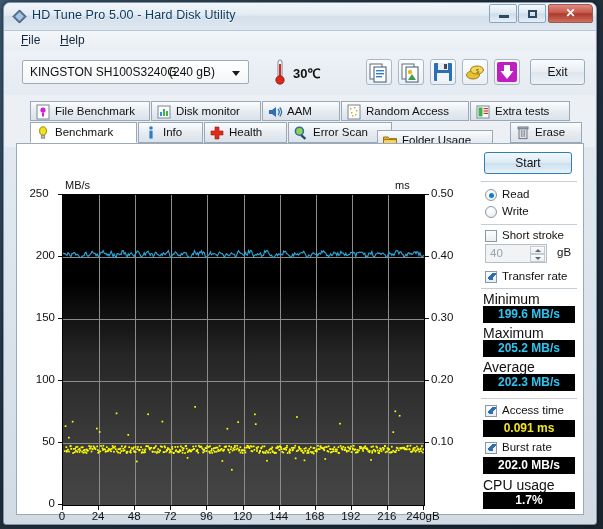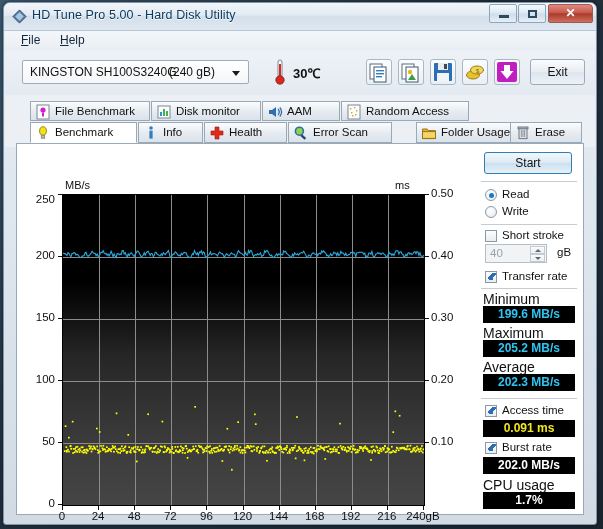--- a/index.html
+++ b/index.html
@@ -301,20 +301,32 @@
             <rect x="4" y="4" width="1.4" height="1.4"></rect>
             <rect x="8" y="3" width="1.4" height="1.4"></rect>
             <rect x="10" y="6" width="1.4" height="1.4"></rect>
             <rect x="5" y="8" width="1.4" height="1.4"></rect>
             <rect x="9" y="10" width="1.4" height="1.4"></rect>
             <rect x="6" y="11" width="1.4" height="1.4"></rect>
           </g>
       </svg>
       <span class="tlabel">Random Access</span>
     </div>
+    <div class="tab tabrow1" style="left:465px;width:100px;">
+      <svg class="ticon" viewBox="0 0 16 16">
+        <rect x="2" y="2" width="12" height="12" fill="#fdfdfd" stroke="#7a8694"></rect>
+        <rect x="3.5" y="3.5" width="4" height="9" fill="#3fb24a"></rect>
+        <g fill="#cf3b2e">
+            <rect x="8.5" y="4" width="4.5" height="1.2"></rect>
+            <rect x="8.5" y="6.4" width="4.5" height="1.2"></rect>
+            <rect x="8.5" y="8.8" width="4.5" height="1.2"></rect>
+          </g>
+      </svg>
+      <span class="tlabel">Extra tests</span>
+    </div>
 
     <div class="tab tabrow2 active" style="left:25px;width:107px;">
       <svg class="ticon" viewBox="0 0 16 16">
         <ellipse cx="8" cy="6" rx="3.4" ry="4.2" fill="#f2e21c" stroke="#9c8f06"></ellipse>
         <rect x="6.4" y="10.2" width="3.2" height="3" fill="#bdbdbd" stroke="#8a8a8a"></rect>
       </svg>
       <span class="tlabel">Benchmark</span>
     </div>
     <div class="tab tabrow2" style="left:133px;width:65px;">
       <svg class="ticon" viewBox="0 0 16 16">
@@ -329,21 +341,21 @@
       </svg>
       <span class="tlabel">Health</span>
     </div>
     <div class="tab tabrow2" style="left:283px;width:104px;">
       <svg class="ticon" viewBox="0 0 16 16">
         <circle cx="6.4" cy="6.2" r="4" fill="#8fd44a" stroke="#2f6fa8" stroke-width="1.6"></circle>
         <rect x="9" y="9.2" width="5.6" height="2.4" fill="#1f4a78" transform="rotate(42 9 9.2)"></rect>
       </svg>
       <span class="tlabel">Error Scan</span>
     </div>
-    <div class="tab tabrow2" style="left:411px;width:116px;">
+    <div class="tab tabrow2" style="left:372px;width:116px;margin-top:8px;">
       <svg class="ticon" viewBox="0 0 16 16">
         <path d="M1.5 4 h4.6 l1.2 1.6 h7.2 v8 h-13 z" fill="#e8b62c" stroke="#9b7510"></path>
         <rect x="1.5" y="6.6" width="13" height="6.8" fill="#f5d46a" stroke="#9b7510"></rect>
       </svg>
       <span class="tlabel">Folder Usage</span>
     </div>
     <div class="tab tabrow2" style="left:505px;width:72px;">
       <svg class="ticon" viewBox="0 0 16 16">
         <rect x="4" y="3.4" width="8" height="10.2" fill="#dfe3e8" stroke="#6c7784"></rect>
         <rect x="3" y="2" width="10" height="1.8" fill="#b8c0c9" stroke="#6c7784"></rect>
@@ -905,21 +917,21 @@
           <div class="ylab" style="left:6px;top:325.0px;">0</div>
           <div class="tickl" style="left:41px;top:332.0px;"></div>
           <div class="ylab" style="left:6px;top:263.0px;">50</div>
           <div class="tickl" style="left:41px;top:270.0px;"></div>
           <div class="ylab" style="left:6px;top:201.0px;">100</div>
           <div class="tickl" style="left:41px;top:208.0px;"></div>
           <div class="ylab" style="left:6px;top:139.0px;">150</div>
           <div class="tickl" style="left:41px;top:146.0px;"></div>
           <div class="ylab" style="left:6px;top:77.0px;">200</div>
           <div class="tickl" style="left:41px;top:84.0px;"></div>
-          <div class="ylab" style="left:6px;top:21px;">250</div>
+          <div class="ylab" style="left:6px;top:15.0px;text-align:center;">250</div>
           <div class="tickl" style="left:41px;top:22.0px;"></div>
           <div class="ylab2" style="left:414px;top:263.0px;">0.10</div>
           <div class="tickr" style="left:408px;top:270.0px;"></div>
           <div class="ylab2" style="left:414px;top:201.0px;">0.20</div>
           <div class="tickr" style="left:408px;top:208.0px;"></div>
           <div class="ylab2" style="left:414px;top:139.0px;">0.30</div>
           <div class="tickr" style="left:408px;top:146.0px;"></div>
           <div class="ylab2" style="left:414px;top:77.0px;">0.40</div>
           <div class="tickr" style="left:408px;top:84.0px;"></div>
           <div class="ylab2" style="left:414px;top:15.0px;">0.50</div>

